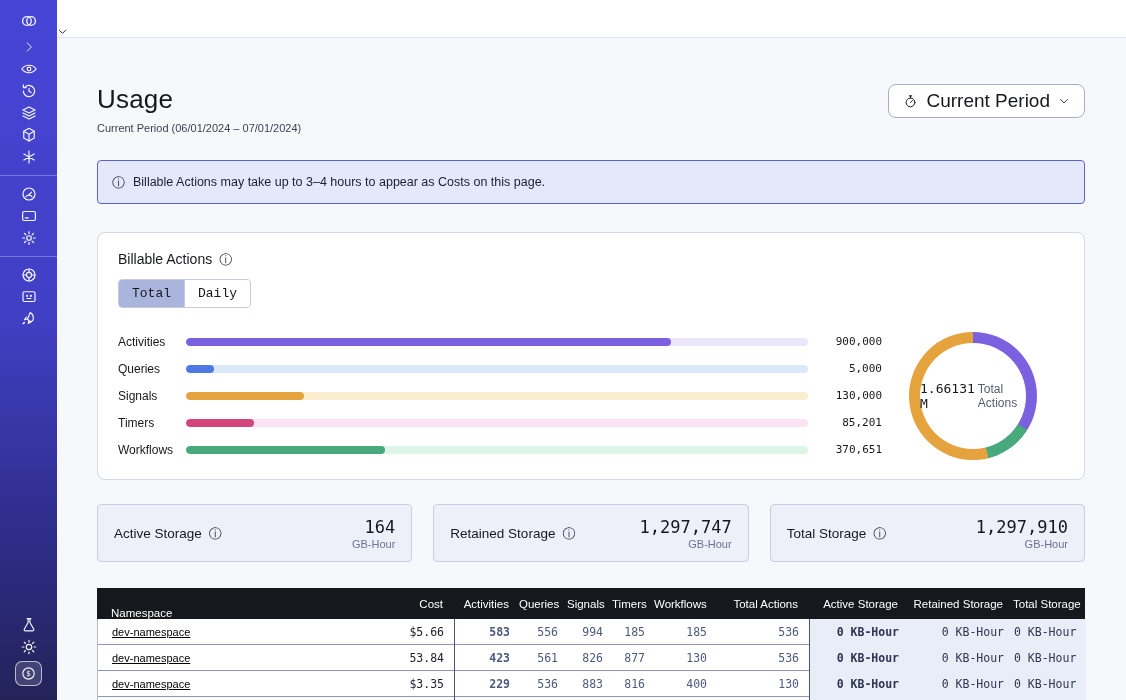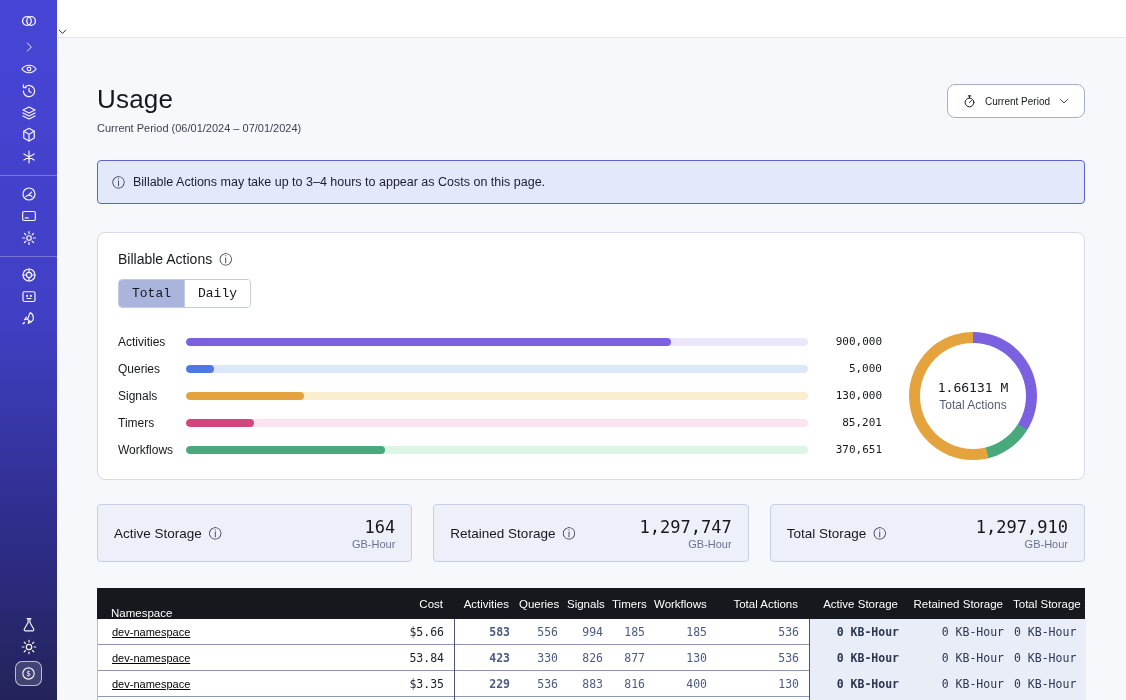--- a/index.html
+++ b/index.html
@@ -25,21 +25,21 @@
   .tz-select { display:flex; align-items:center; gap:6px; font-size:12.5px; font-weight:600; cursor:pointer; }
   .icon-btn { display:flex; align-items:center; cursor:pointer; }
   .avatar { width:25px; height:25px; border-radius:6px; overflow:hidden; background:#cfc9ea; cursor:pointer; }
 
   
   .content { position:absolute; left:57px; top:38px; width:1069px; height:662px; padding:46px 41px 0 40px; overflow:hidden; }
   .page-head { display:flex; justify-content:space-between; align-items:flex-start; }
   .page-title { font-size:26px; font-weight:500; letter-spacing:.2px; }
   .page-subtitle { margin-top:7px; font-size:11px; color:#3c3f52; }
   .period-btn { display:flex; align-items:center; gap:8px; height:34px; padding:0 14px; background:#fff;
-    border:1px solid #a8afc7; border-radius:8px; font-size:10px; font-weight:500; color:#17181d; cursor:pointer; }
+    border:1px solid #a8afc7; border-radius:8px; font-size:19px; font-weight:500; color:#17181d; cursor:pointer; }
   .period-btn svg { stroke:#17181d; fill:none; stroke-width:1.6; stroke-linecap:round; }
 
   .banner { margin-top:26px; height:44px; background:#e4e8fb; border:1px solid #5a63cf; border-radius:4px;
     display:flex; align-items:center; padding:0 14px; font-size:12.5px; color:#1c1e30; gap:8px; }
   .info-glyph { font-size:13px; color:#2e3145; font-style:normal; line-height:1; }
 
   
   .card { margin-top:28px; background:#fff; border:1px solid #d6dae6; border-radius:8px; padding:18px 20px 16px; }
   .card-title-row { display:flex; align-items:center; gap:7px; font-size:14px; font-weight:500; }
   .seg-control { margin-top:12px; display:inline-flex; border:1px solid #c6cbdb; border-radius:4px; overflow:hidden; background:#fff; }
@@ -51,21 +51,21 @@
   .bars { flex:1; }
   .bar-row { display:flex; align-items:center; height:27px; }
   .bar-label { width:68px; font-size:12px; color:#17181d; }
   .bar-track { flex:1; height:8px; border-radius:4px; position:relative; overflow:hidden; }
   .bar-fill { position:absolute; left:0; top:0; height:8px; border-radius:4px; }
   .bar-value { width:62px; text-align:right; font-size:11px; margin-left:12px; font-family:"DejaVu Sans Mono",monospace; }
 
   .donut-wrap { width:182px; display:flex; align-items:center; justify-content:center; }
   .donut { width:128px; height:128px; border-radius:50%; position:relative; }
   .donut-hole { position:absolute; left:11px; top:11px; width:106px; height:106px; border-radius:50%; background:#fff;
-    display:flex; flex-direction:column; align-items:center; justify-content:center; gap:3px; }
+    display:flex; align-items:center; justify-content:center; gap:3px; }
   .donut-value { font-size:13px; font-family:"DejaVu Sans Mono",monospace; color:#17181d; }
   .donut-label { font-size:12px; color:#565d73; }
 
   
   .storage-row { margin-top:24px; display:flex; gap:21px; }
   .storage-card { flex:1; height:58px; background:#edf0f9; border:1px solid #c7cfe6; border-radius:4px;
     display:flex; align-items:center; justify-content:space-between; padding:0 16px; }
   .storage-label { display:flex; align-items:center; gap:7px; font-size:13.5px; color:#17181d; }
   .storage-right { text-align:right; }
   .storage-value { font-size:17px; font-family:"DejaVu Sans Mono",monospace; color:#17181d; }
@@ -375,21 +375,21 @@
         <span class="cell c-num">536</span>
         <span class="cell c-store div-left">0 KB-Hour</span>
         <span class="cell c-store">0 KB-Hour</span>
         <span class="cell c-store">0 KB-Hour</span>
       </div>
 
       <div class="t-row">
         <span class="cell c-namespace"><a href="#">dev-namespace</a></span>
         <span class="cell c-cost">53.84</span>
         <span class="cell c-num div-left">423</span>
-        <span class="cell c-num">330</span>
+        <span class="cell c-num">561</span>
         <span class="cell c-num">826</span>
         <span class="cell c-num">877</span>
         <span class="cell c-num">130</span>
         <span class="cell c-num">536</span>
         <span class="cell c-store div-left">0 KB-Hour</span>
         <span class="cell c-store">0 KB-Hour</span>
         <span class="cell c-store">0 KB-Hour</span>
       </div>
 
       <div class="t-row">

